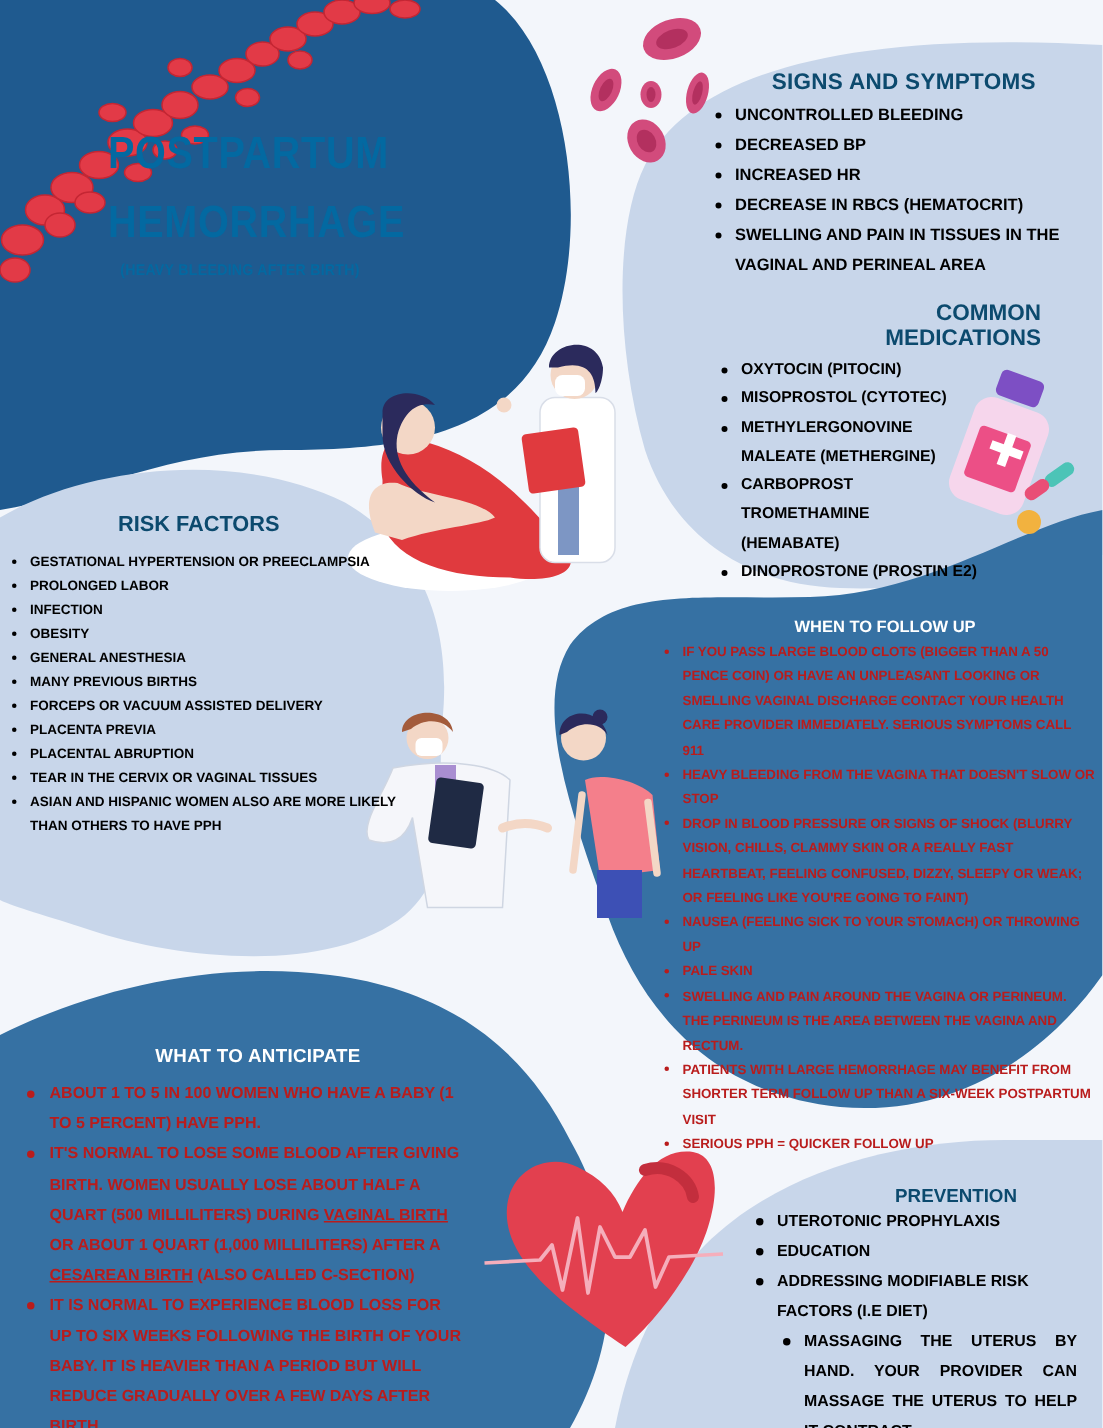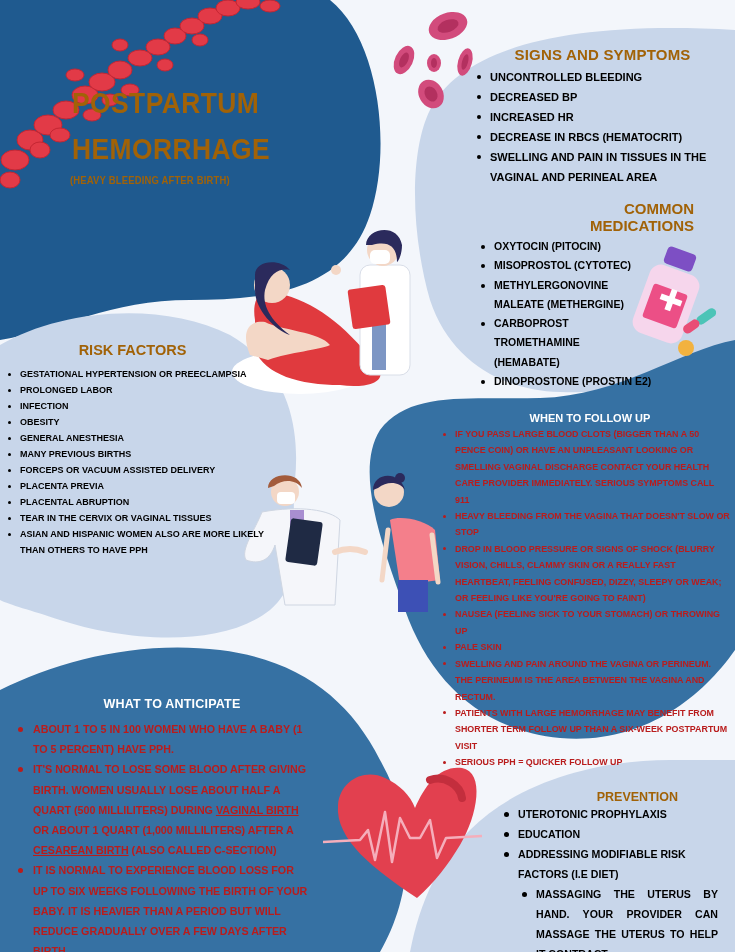--- a/index.html
+++ b/index.html
@@ -4,29 +4,29 @@
 <style>
   * { box-sizing: border-box; margin: 0; padding: 0; }
   html, body { width: 735px; height: 952px; overflow: hidden; }
   body {
     background: #f3f6fb;
     position: relative;
     font-family: "Liberation Sans", "DejaVu Sans", sans-serif;
   }
   svg.bg { position: absolute; left: 0; top: 0; }
   .section { position: absolute; }
-  .title-block { left: 60px; top: 80px; width: 200px; text-align: left; color: #a16207; }
+  .title-block { left: 60px; top: 80px; width: 200px; text-align: center; color: #0369a1; }
   .title-line {
     display: block; font-size: 30px; line-height: 46px; font-weight: bold;
     letter-spacing: 0.5px; transform: scaleX(0.88);
   }
   .subtitle { display: block; font-size: 10.5px; margin-top: 2px; font-weight: bold; letter-spacing: 0.2px; transform: scaleX(0.9); }
 
   .heading { font-weight: bold; text-transform: uppercase; text-align: center; }
-  .dark-heading { color: #a16207; }
+  .dark-heading { color: #0c4a6e; }
   .light-heading { color: #ffffff; }
 
   ul.blist { list-style: none; }
   ul.blist li {
     position: relative; text-transform: uppercase; font-weight: bold;
   }
   ul.blist li::before {
     content: ""; position: absolute; left: -13px; width: 4px; height: 4px;
     border-radius: 50%; background: currentColor;
   }

